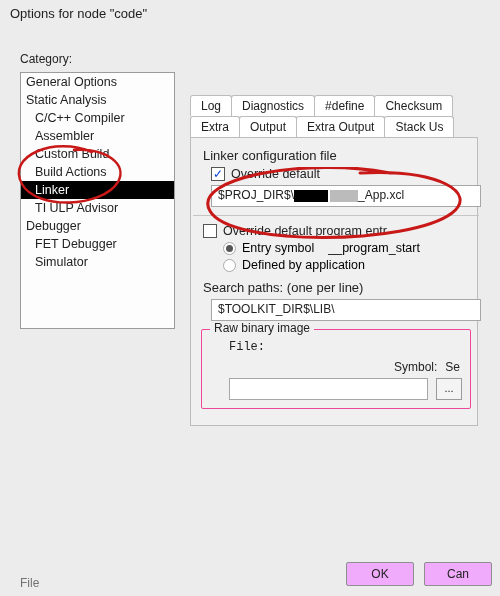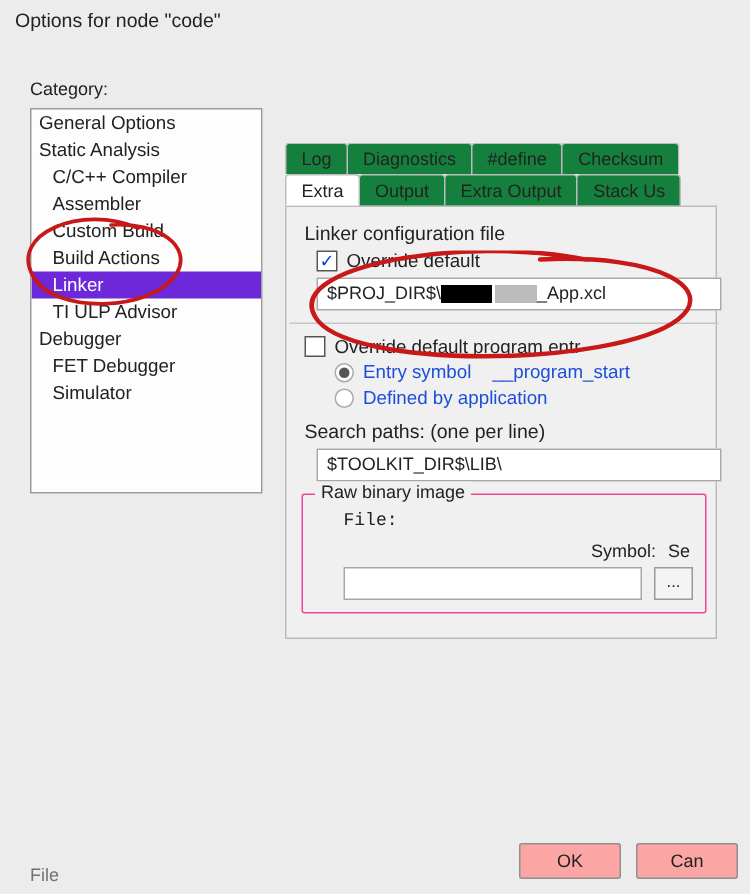--- a/index.html
+++ b/index.html
@@ -36,21 +36,21 @@
   }
   .category-list .item {
     padding: 1px 4px 1px 5px;
     font-size: 12.5px;
     line-height: 16px;
     white-space: nowrap;
     cursor: default;
   }
   .category-list .item.indent { padding-left: 14px; }
   .category-list .item.selected {
-    background: #6d28d9;
+    background: #000000;
     color: #fff;
   }
   
   .scribble1 {
     position: absolute;
     top: 142px; left: 14px;
     width: 120px; height: 68px;
     pointer-events: none;
   }
   .scribble1 svg { width: 100%; height: 100%; }
@@ -62,21 +62,21 @@
   }
   .tabs {
     display: flex;
     flex-wrap: wrap;
     width: 310px;
   }
   .tabs .tab {
     padding: 3px 10px;
     border: 1px solid #bcbcbc;
     border-bottom: none;
-    background: #15803d;
+    background: #ffffff;
     margin-right: -1px;
     font-size: 12px;
     border-top-left-radius: 3px;
     border-top-right-radius: 3px;
   }
   .tabs .tab.active {
     background: #fff;
     position: relative;
     z-index: 2;
   }
@@ -116,21 +116,21 @@
     display: inline-flex;
     align-items: center; justify-content: center;
   }
   .radio.selected::before {
     content: "";
     width: 7px; height: 7px;
     background: #555;
     border-radius: 50%;
   }
   .radio.disabled { border-color: #aaa; }
-  .muted { color: #1d4ed8; }
+  .muted { color: #000000; }
   .text-input {
     display: block;
     width: 270px;
     height: 22px;
     border: 1px solid #a7a7a7;
     background: #fff;
     padding: 2px 6px;
     font-size: 12px;
     margin: 4px 0 8px 6px;
     font-family: inherit;
@@ -195,21 +195,21 @@
   }
 
   .buttons {
     position: absolute;
     bottom: 10px; right: 8px;
     display: flex; gap: 10px;
   }
   .btn {
     min-width: 68px; height: 24px;
     border: 1px solid #8f8f8f;
-    background: #fca5a5;
+    background: #f0abfc;
     border-radius: 2px;
     text-align: center;
     line-height: 22px;
     font-size: 12px;
     padding: 0 10px;
   }
   .file-menu {
     position: absolute;
     left: 20px; bottom: 6px;
     color: #737373;

